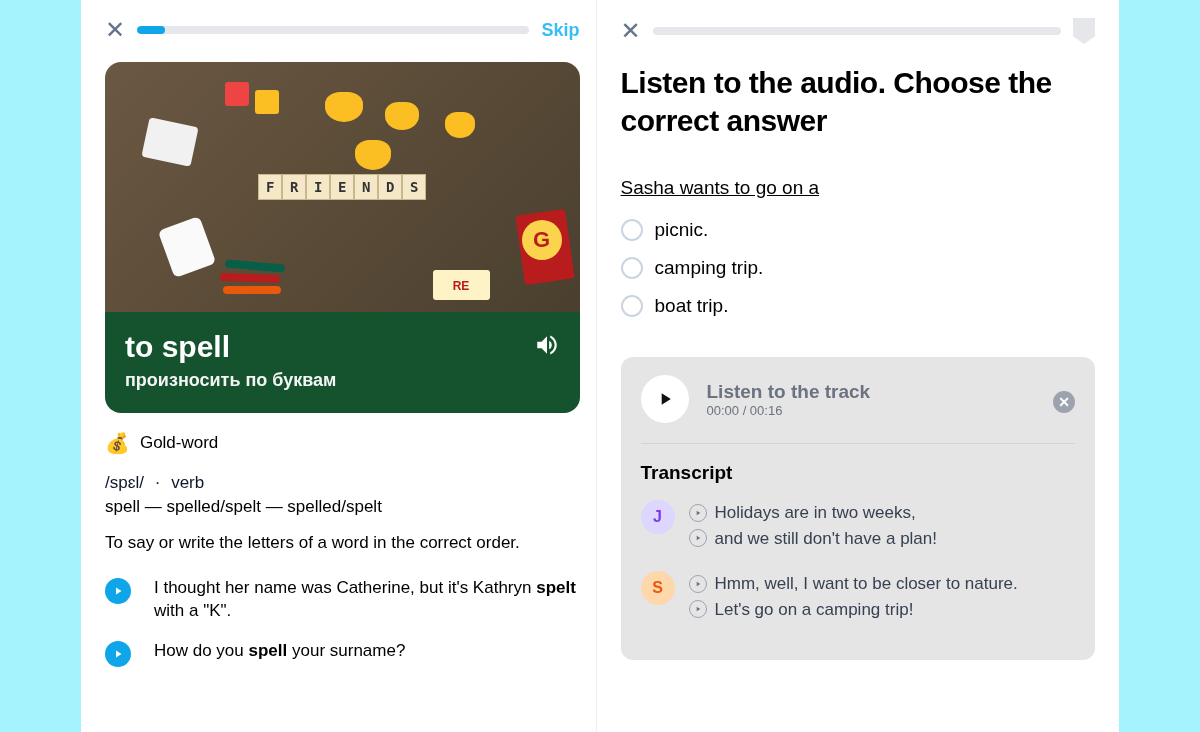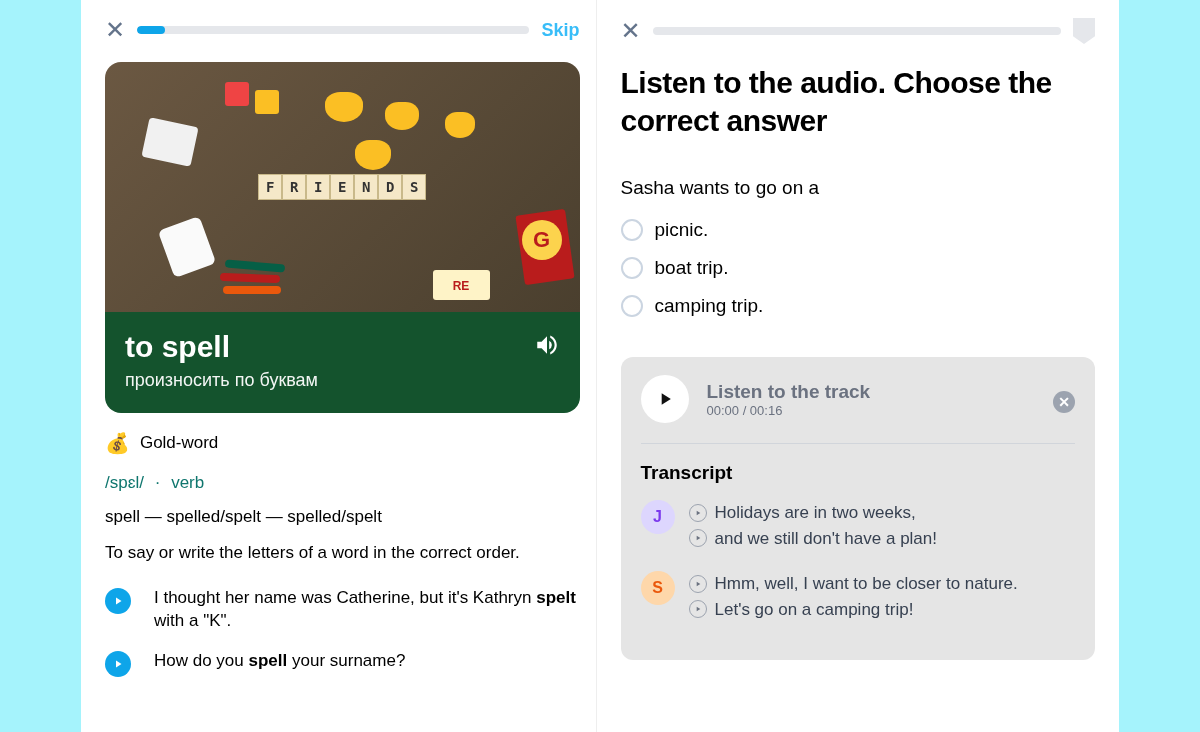--- a/index.html
+++ b/index.html
@@ -114,31 +114,31 @@
 .toy.g1 { width: 50px; height: 70px; background: #b91c1c; top: 150px; right: 10px; border-radius: 3px; transform: rotate(-8deg);}
 .toy.g2 { width: 40px; height: 40px; background: #fcd34d; top: 158px; right: 18px; border-radius: 50%; font-weight:900; color:#b91c1c; display:flex;align-items:center;justify-content:center;font-size:22px;}
 .toy.re { width:57px; height:30px; background:#fef3c7; bottom:12px; right:90px; border-radius:3px; color:#b91c1c; font-weight:800; font-size:12px; display:flex; align-items:center; justify-content:center; flex-direction: column; line-height:1; padding-top:2px;}
 .card-body {
   background: #14532d;
   color: #fff;
   padding: 18px 20px 22px;
   position: relative;
 }
 .card-word { font-size: 30px; font-weight: 700; margin-bottom: 6px; }
-.card-trans { font-size: 18px; font-weight: 400; opacity: 0.95; }
+.card-trans { font-size: 18px; font-weight: 700; opacity: 0.95; }
 .speaker-icon {
   position: absolute;
   right: 20px; top: 20px;
   width: 26px; height: 26px;
   cursor: pointer;
 }
 
 .gold-row { display: flex; align-items: center; gap: 10px; margin-bottom: 18px; font-size: 17px; }
 .gold-emoji { font-size: 20px; }
-.phonetic-row { font-size: 17px; margin-bottom: 14px; color: #0f766e; }
+.phonetic-row { font-size: 17px; margin-bottom: 4px; color: #0f172a; }
 .dot { margin: 0 6px; }
 .forms-row { font-size: 17px; margin-bottom: 14px; }
 .def-row { font-size: 17px; line-height: 1.45; margin-bottom: 20px; }
 .example {
   display: flex;
   align-items: flex-start;
   gap: 23px;
   font-size: 17px;
   margin-bottom: 16px;
   line-height: 1.4;
@@ -147,21 +147,21 @@
   width: 26px; height: 26px; border-radius: 50%;
   background: #0ea5e9;
   flex-shrink: 0;
   display: flex; align-items: center; justify-content: center;
   cursor: pointer;
   margin-top: 2px;
 }
 .play-dot svg { fill: #fff; }
 
 .q-title { font-size: 30px; font-weight: 800; line-height: 1.25; margin-bottom: 38px; letter-spacing: -0.5px; }
-.q-prompt { font-size: 19px; margin-bottom: 20px; }
+.q-prompt { font-size: 19px; margin-bottom: 20px; text-decoration: underline; }
 .option {
   display: flex; align-items: center; gap: 12px;
   font-size: 19px; margin-bottom: 16px;
   cursor: pointer;
 }
 .radio {
   width: 22px; height: 22px; border: 2px solid #cbd5e1; border-radius: 50%;
   flex-shrink: 0;
 }
 .audio-box {
@@ -310,25 +310,25 @@
     <h1 class="q-title">Listen to the audio. Choose the correct answer</h1>
     <div class="q-prompt">Sasha wants to go on a</div>
 
     <div id="options">
         <div class="option">
           <span class="radio"></span>
           <span>picnic.</span>
         </div>
         <div class="option">
           <span class="radio"></span>
-          <span>boat trip.</span>
+          <span>camping trip.</span>
         </div>
         <div class="option">
           <span class="radio"></span>
-          <span>camping trip.</span>
+          <span>boat trip.</span>
         </div>
       </div>
 
     <div class="audio-box">
       <div class="player">
         <div class="play-btn">
           <svg viewBox="0 0 24 24" width="20" height="20">
               <path d="M8 5v14l11-7z"></path>
             </svg>
         </div>

